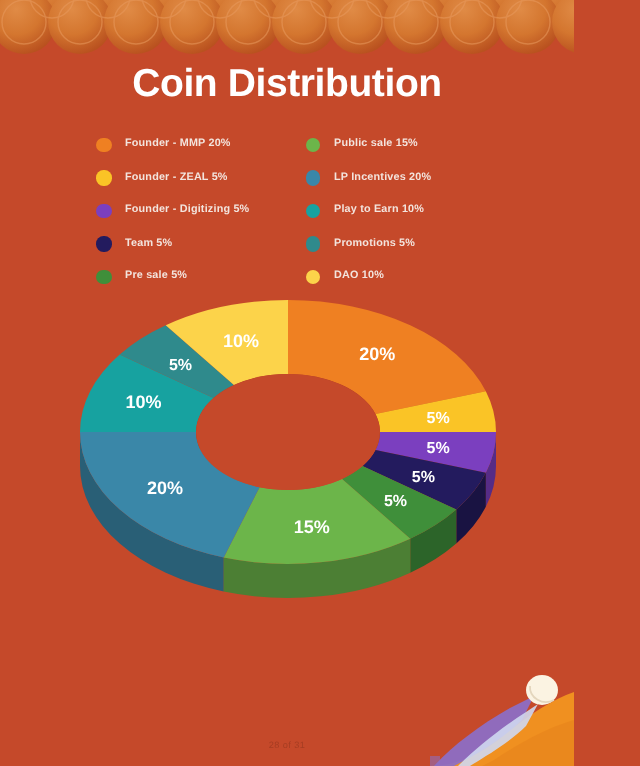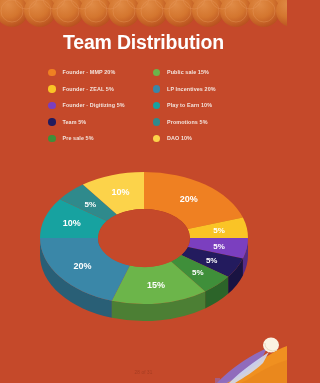--- a/index.html
+++ b/index.html
@@ -55,21 +55,21 @@
     color:#f3e4dd;
     font-size:5.4px;
     font-weight:bold;
     white-space:nowrap;
     letter-spacing:0.1px;
   }
 
   
   #chart-wrap {
     position:absolute;
-    top:160px; left:0;
+    top:138px; left:0;
     width:287px; height:180px;
   }
   #chart-wrap svg { display:block; margin:0 auto; }
   .slice-label {
     font-family:"Liberation Sans", sans-serif;
     font-weight:bold;
     fill:#ffffff;
     font-size:9px;
     paint-order:stroke;
   }
@@ -161,21 +161,21 @@
         <circle cx="138" cy="-2" r="11"></circle>
           <circle cx="166" cy="-2" r="11"></circle>
         <circle cx="194" cy="-2" r="11"></circle>
           <circle cx="222" cy="-2" r="11"></circle>
         <circle cx="250" cy="-2" r="11"></circle>
       </g>
     </g>
   </svg>
 </div>
 
-<div id="title">Team Distribution</div>
+<div id="title">Coin Distribution</div>
 
 <div id="legend">
 
   <div class="legend-item">
     <span class="legend-dot" style="background:#ef8022"></span>
     <span class="legend-label">Founder - MMP 20%</span>
   </div>
   <div class="legend-item">
     <span class="legend-dot" style="background:#6cb54a"></span>
     <span class="legend-label">Public sale 15%</span>

